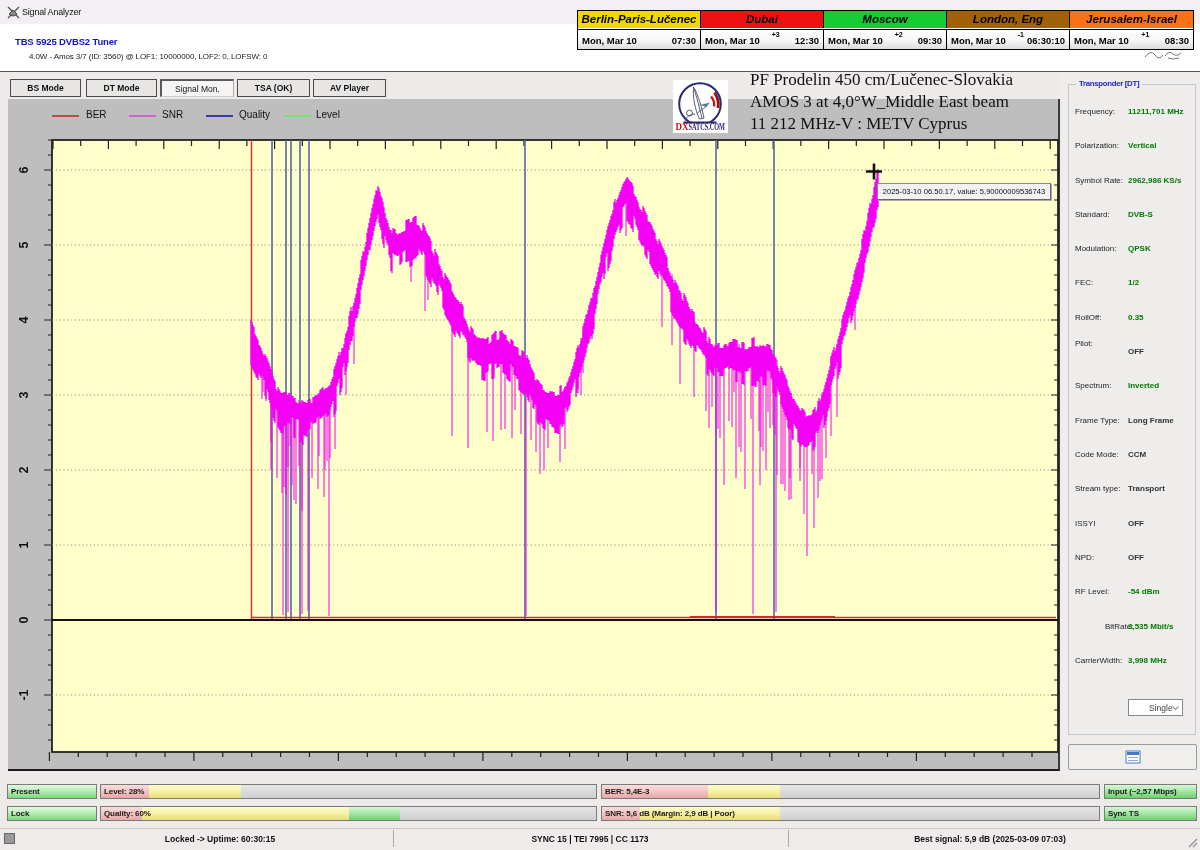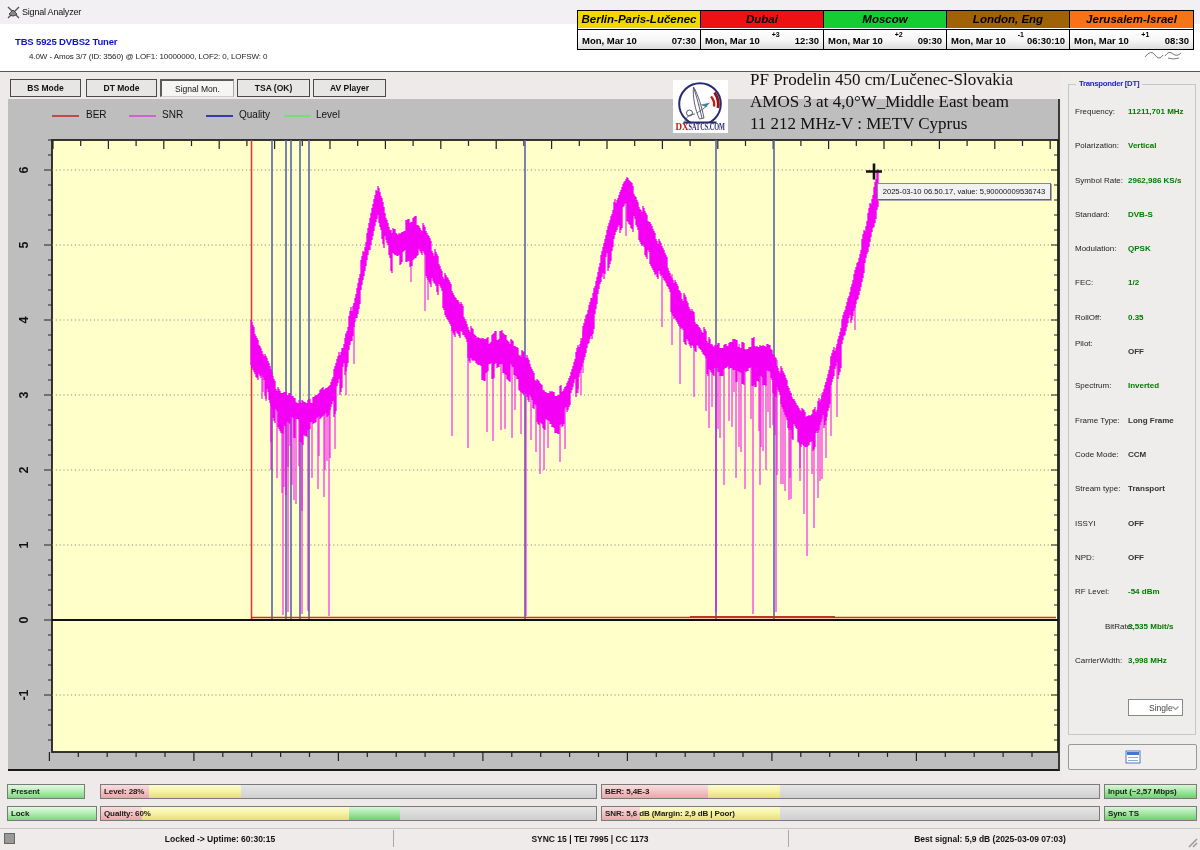--- a/index.html
+++ b/index.html
@@ -206,21 +206,21 @@
 <div class="abs rval gv" style="top:656px;">3,998 MHz</div>
 <div class="abs rlab" style="top:745px;">MIS (0):</div>
 <div class="abs" id="mis">Single<svg style="position:absolute;right:3px;top:6px" width="7" height="5">
       <path d="M0.5 0.5L3.5 3.5L6.5 0.5" stroke="#999" stroke-width="1.2" fill="none"></path>
     </svg></div>
 <div class="abs" id="panelbtn"><svg width="127" height="24" viewBox="0 0 127 24">
       <rect x="57" y="6" width="14" height="12" fill="#fff" stroke="#5577bb"></rect>
       <rect x="58" y="7" width="12" height="3" fill="#4477cc"></rect>
       <path d="M59 12.5H69M59 15.5H69" stroke="#88aadd" stroke-width="1.2"></path>
     </svg></div>
-<div class="pbar" style="left:7px;top:784px;width:78px;">
+<div class="pbar" style="left:7px;top:784px;width:90px;">
     <div class="seg greenfill" style="left:0px;width:88px;"></div>
     <div class="lbl">Present</div>
   </div>
 <div class="pbar" style="left:7px;top:806px;width:90px;">
     <div class="seg greenfill" style="left:0px;width:88px;"></div>
     <div class="lbl">Lock</div>
   </div>
 <div class="pbar" style="left:100px;top:784px;width:497px;">
     <div class="seg pinkfill" style="left:0px;width:48px;"></div>
     <div class="seg yellowfill" style="left:48px;width:92px;"></div>

